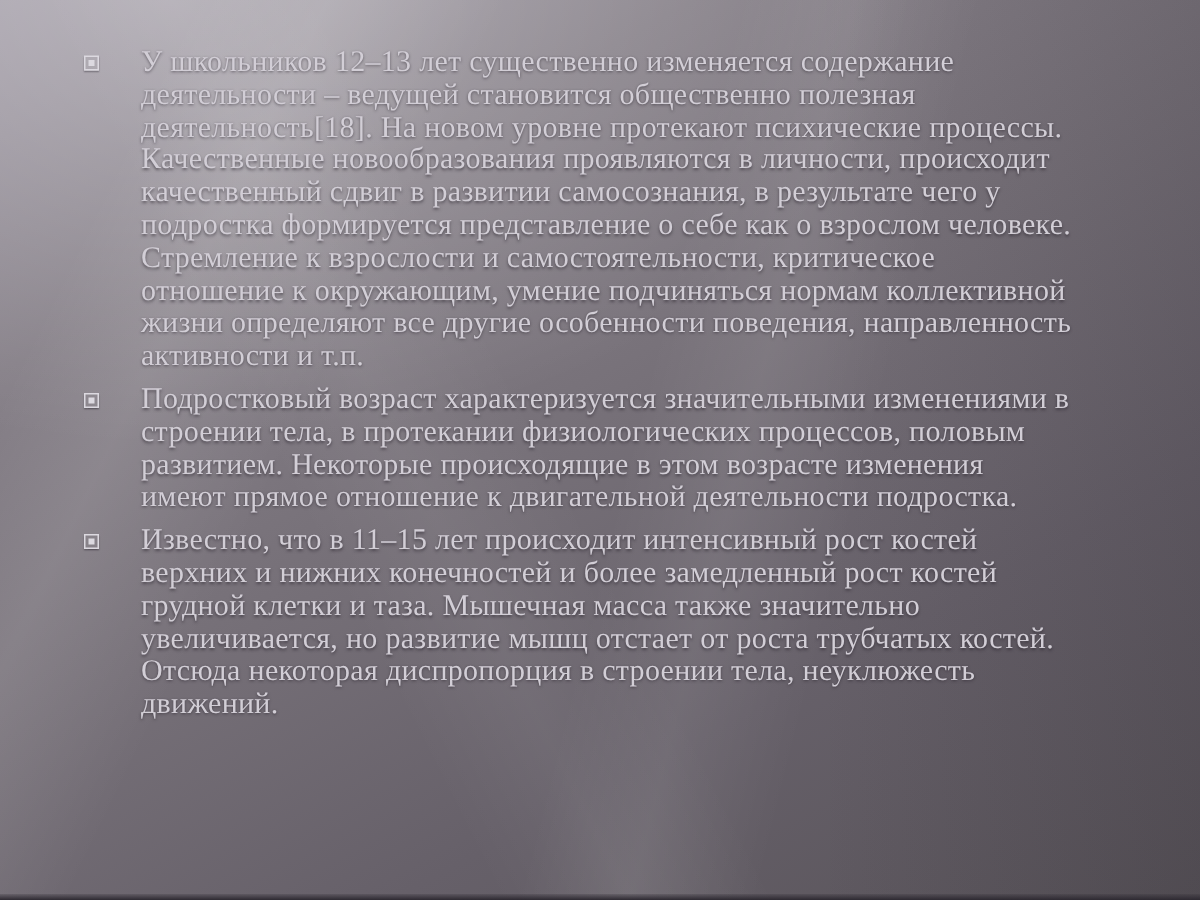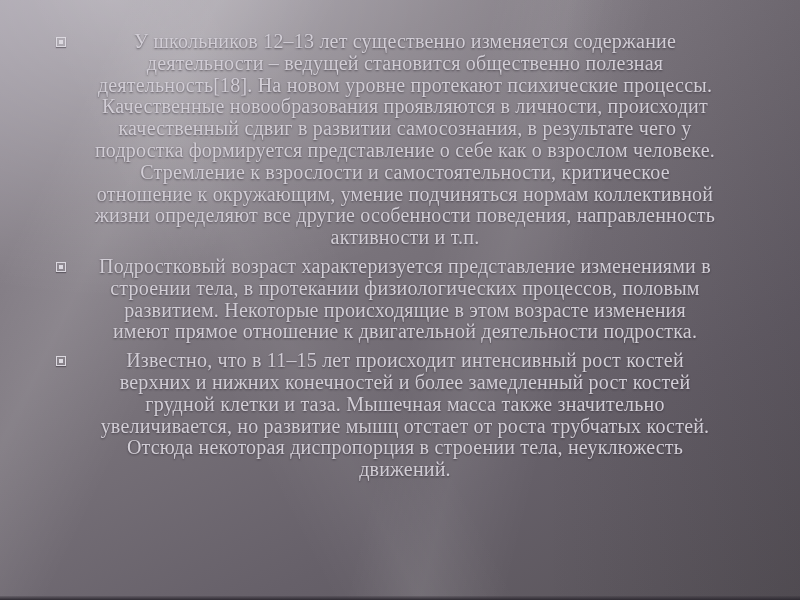--- a/index.html
+++ b/index.html
@@ -18,21 +18,20 @@
       linear-gradient(63deg, rgba(255,255,255,0.0) 30%, rgba(255,255,255,0.05) 38%, rgba(255,255,255,0.0) 47%),
       linear-gradient(to right, rgba(28,24,32,0.0) 68%, rgba(28,24,32,0.14) 100%),
       linear-gradient(152deg, #9e98a3 0%, #868088 24%, #767078 48%, #666069 72%, #585359 100%);
     font-family: "Liberation Serif", "DejaVu Serif", serif;
   }
   .content {
     position: absolute;
     top: 31px;
     left: 56px;
     width: 660px;
-    text-align: center;
   }
   .bullet-item {
     display: flex;
     align-items: flex-start;
     margin-bottom: 7px;
   }
   .bullet-square {
     flex: 0 0 auto;
     width: 8px;
     height: 8px;
@@ -75,21 +74,21 @@
       <span class="bullet-square">
           <span class="dot"></span>
         </span>
       <span class="bullet-text">У школьников 12–13 лет существенно изменяется содержание деятельности – ведущей становится общественно полезная деятельность[18]. На новом уровне протекают психические процессы. Качественные новообразования проявляются в личности, происходит качественный сдвиг в развитии самосознания, в результате чего у подростка формируется представление о себе как о взрослом человеке. Стремление к взрослости и самостоятельности, критическое отношение к окружающим, умение подчиняться нормам коллективной жизни определяют все другие особенности поведения, направленность активности и т.п.</span>
     </div>
 
     <div class="bullet-item">
       <span class="bullet-square">
           <span class="dot"></span>
         </span>
-      <span class="bullet-text">Подростковый возраст характеризуется представление изменениями в строении тела, в протекании физиологических процессов, половым развитием. Некоторые происходящие в этом возрасте изменения имеют прямое отношение к двигательной деятельности подростка.</span>
+      <span class="bullet-text">Подростковый возраст характеризуется значительными изменениями в строении тела, в протекании физиологических процессов, половым развитием. Некоторые происходящие в этом возрасте изменения имеют прямое отношение к двигательной деятельности подростка.</span>
     </div>
 
     <div class="bullet-item">
       <span class="bullet-square">
           <span class="dot"></span>
         </span>
       <span class="bullet-text">Известно, что в 11–15 лет происходит интенсивный рост костей верхних и нижних конечностей и более замедленный рост костей грудной клетки и таза. Мышечная масса также значительно увеличивается, но развитие мышц отстает от роста трубчатых костей. Отсюда некоторая диспропорция в строении тела, неуклюжесть движений.</span>
     </div>
 
   </div>

